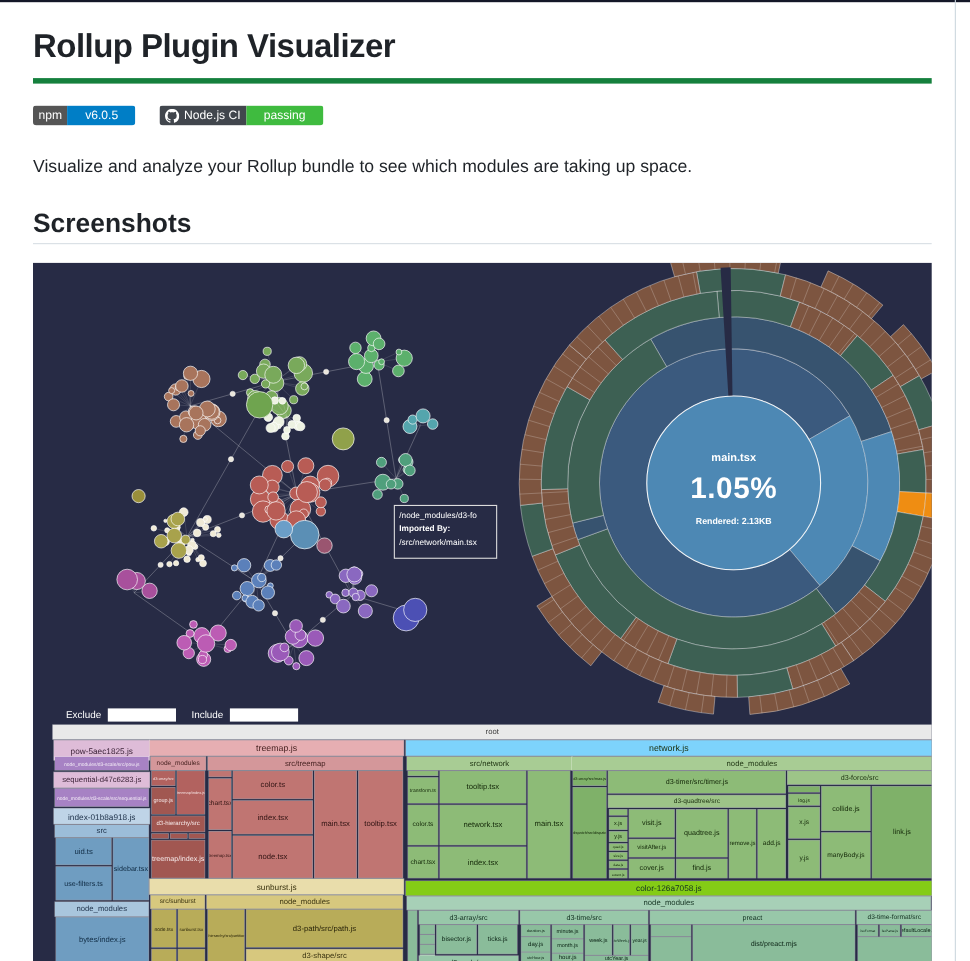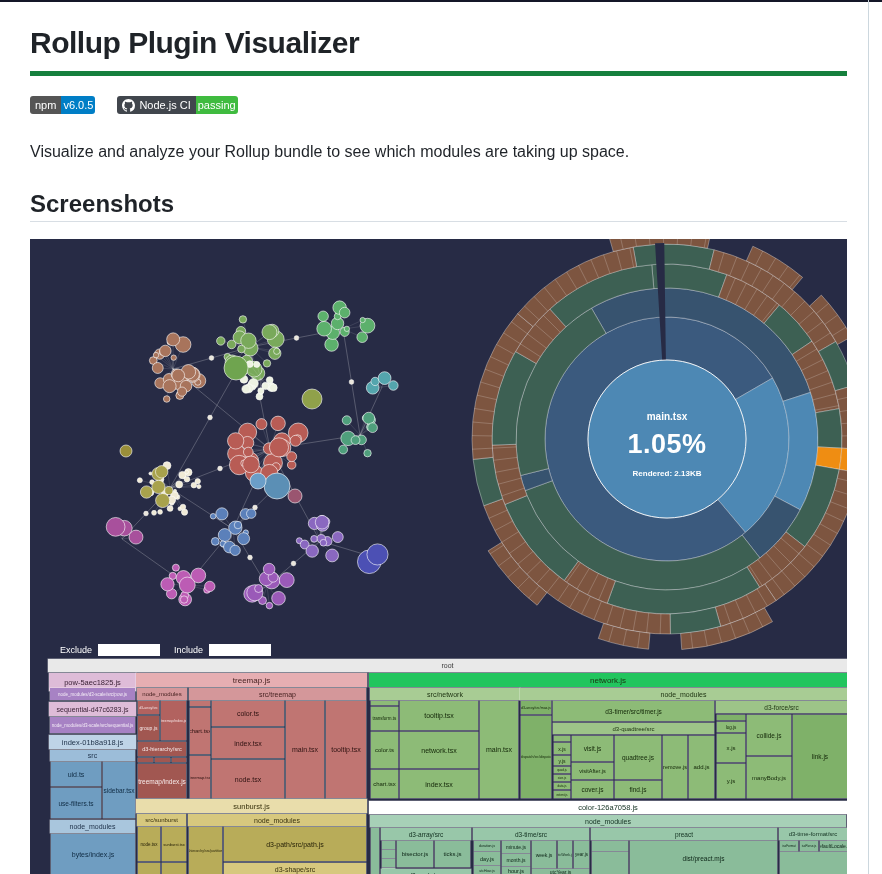--- a/index.html
+++ b/index.html
@@ -6,21 +6,21 @@
     font-family:"Liberation Sans",sans-serif;position:relative;}
   .top-edge{position:absolute;top:0;left:0;width:882px;height:2px;background:#141728;}
   .right-edge{position:absolute;top:0;left:868px;width:1px;height:874px;background:#ccd7de;}
   .content{position:absolute;left:30px;top:0;width:817px;}
   h1.title{font-size:30px;font-weight:700;color:#1f2328;margin:26px 0 0;padding-bottom:11px;
     border-bottom:5px solid #15803d;letter-spacing:-.5px;}
   .badges{margin-top:20px;display:flex;gap:22px;align-items:center;}
   .badge{display:inline-flex;height:18px;border-radius:3px;overflow:hidden;font-size:11px;
     color:#fff;line-height:18px;cursor:pointer;}
   .badge .l{padding:0 5px;display:flex;align-items:center;gap:4px;}
-  .badge .r{padding:0 2px;}
+  .badge .r{padding:0 16px;}
   .npm .l{background:#555555;}
   .npm .r{background:#007ec6;}
   .ci .l{background:#41464d;}
   .ci .r{background:#3fbb3f;}
   p.desc{font-size:16px;color:#1f2328;margin:28px 0 0;line-height:19px;}
   h2.subheading{font-size:24px;font-weight:700;color:#1f2328;margin:29px 0 0;padding-bottom:3px;
     border-bottom:1px solid #d8dee4;}
   .viz{position:relative;width:817px;height:636px;margin-top:17px;background:#272b45;overflow:hidden;}
   .viz svg{position:absolute;}
   #network-svg{left:0;top:0;}
@@ -47,26 +47,26 @@
   .bSH2{background:#a9c6dd;color:#1d3048;}
   .bB{background:#6f9dc1;color:#102c44;}
   .rH{background:#e6aeb2;color:#431f1e;}
   .rSH{background:#d4979a;color:#431f1e;}
   .rB{background:#c07572;color:#2e1211;}
   .rB2{background:#b2625f;color:#f3dfdf;}
   .rB3{background:#a15751;color:#f6eaea;}
   .oH{background:#e9ddab;color:#39320f;}
   .oSH{background:#d7c87e;color:#39320f;}
   .oB{background:#b8ac59;color:#272208;}
-  .gH{background:#22c55e;color:#1c3110;}
+  .gH{background:#7dd3fc;color:#1c3110;}
   .gSH{background:#a8cc94;color:#1c3110;}
   .gSH2{background:#9dc488;color:#1c3110;}
   .gB{background:#8dbb77;color:#132708;}
   .gB2{background:#7fb169;color:#132708;}
-  .mH{background:#ffffff;color:#123020;}
+  .mH{background:#84cc16;color:#123020;}
   .mSH{background:#a7d0b7;color:#123020;}
   .mSH2{background:#98c7a9;color:#123020;}
   .mB{background:#8abc9a;color:#0d2517;}
 </style>
 </head>
 <body>
 
 <div class="top-edge"></div>
 <div class="right-edge"></div>
 
@@ -733,20 +733,25 @@
         <path d="M203.0344862511679 16.365579509314074A196 196 0 0 1 212.2634126535275 16.01910529417637L213.8969877532075 133.00770060326496A79 79 0 0 0 210.17716537674625 133.1473509246725Z" fill="#272b45"></path>
         <circle cx="215" cy="212" r="79" fill="#4d88b4" stroke="rgba(255,255,255,0.9)" stroke-width="1"></circle>
       </svg>
 
     <div class="sb-center">
       <div class="t1">main.tsx</div>
       <div class="t2">1.05%</div>
       <div class="t3">Rendered: 2.13KB</div>
     </div>
 
+    <div class="tooltip">
+      <div>/node_modules/d3-fo</div>
+      <div class="b">Imported By:</div>
+      <div>/src/network/main.tsx</div>
+    </div>
 
     <div class="filters">
       <span>Exclude</span>
       <input class="finput" type="text" value="" style="">
       <span style="margin-left:8px">Include</span>
       <input class="finput" type="text" value="" style="">
     </div>
 
     <div id="treemap-layer">
         <div class="tmb rootc" style="left: 18px; top: 420px; width: 799px; height: 13px; font-size: 7px;">root</div>

